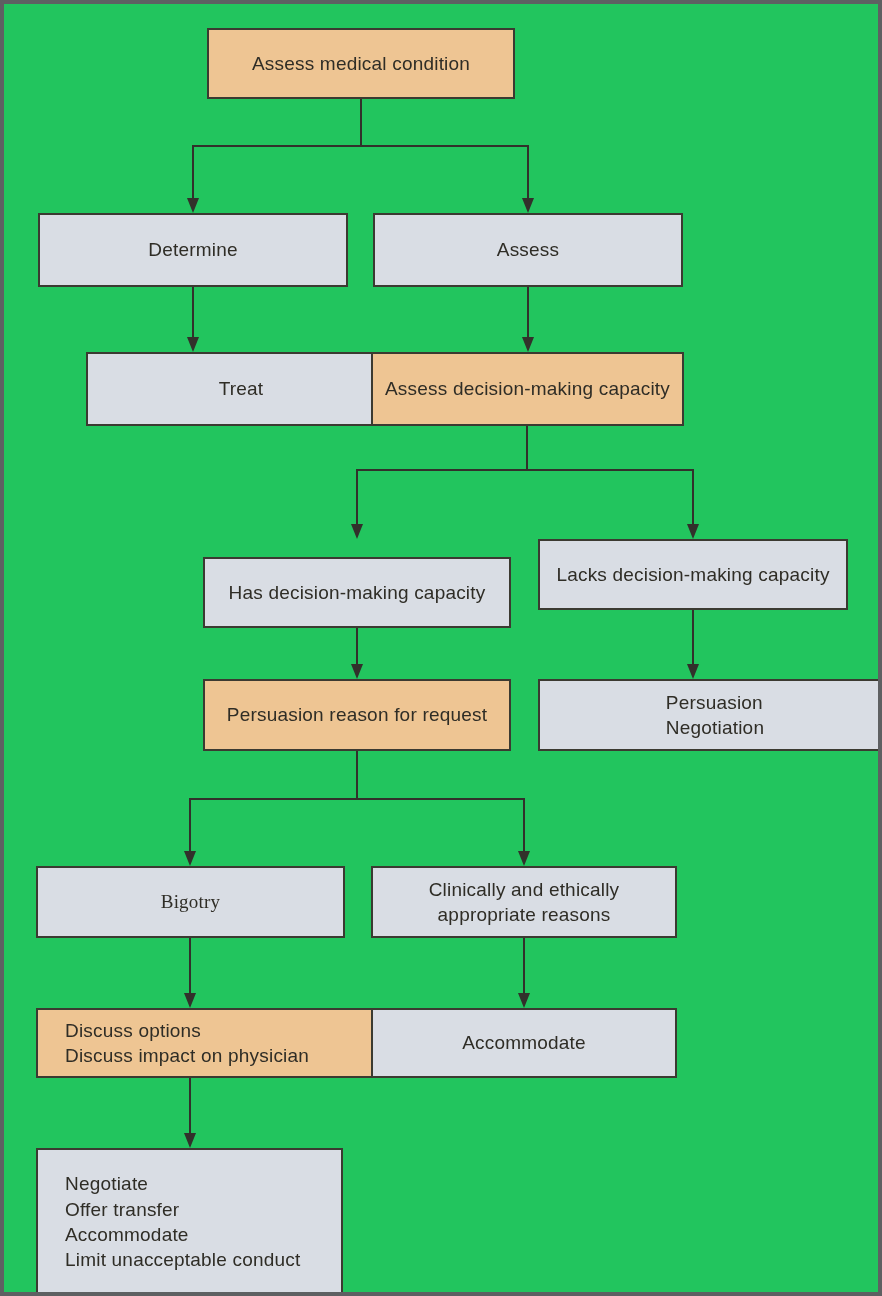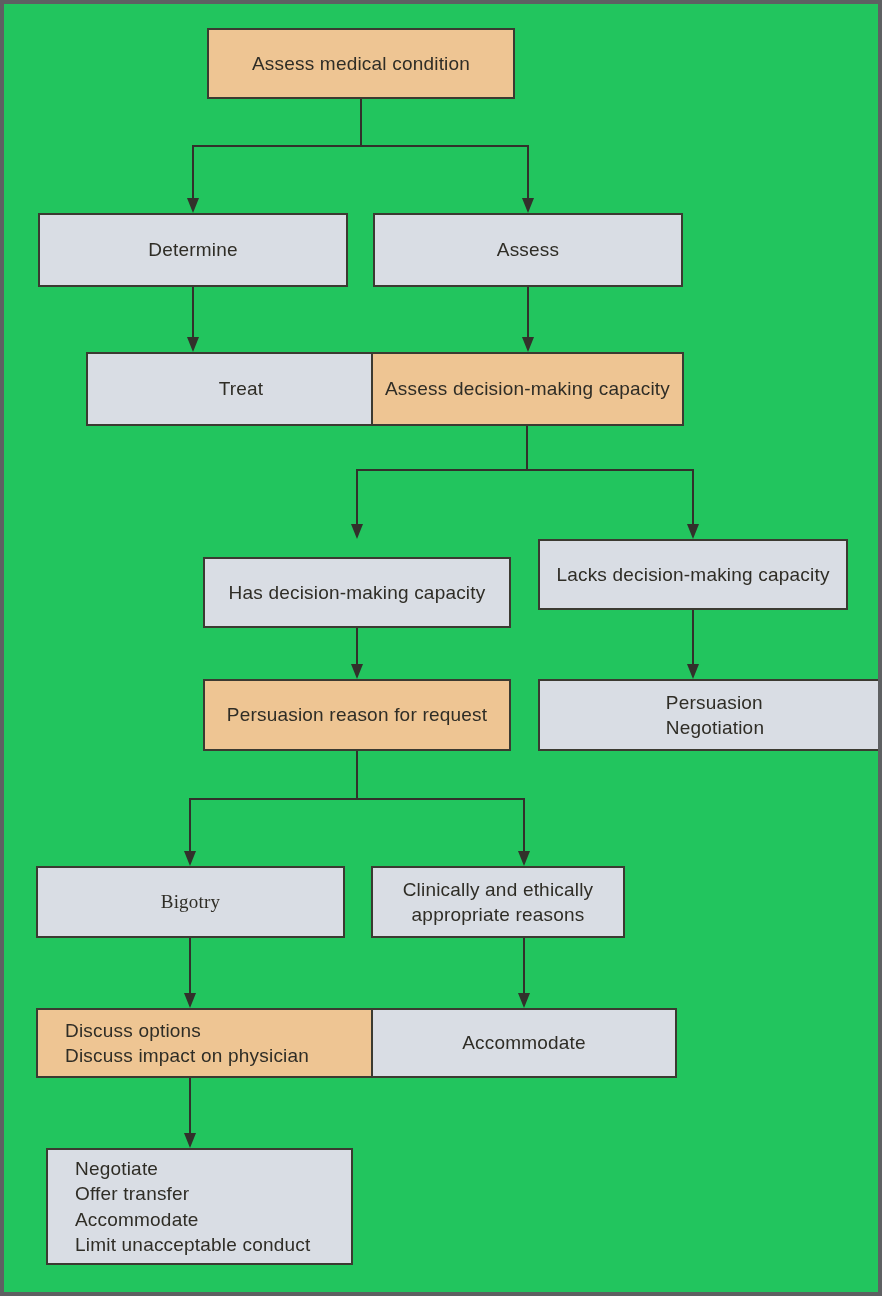--- a/index.html
+++ b/index.html
@@ -54,24 +54,24 @@
   #n-assess-medical   { left:207px; top:28px;   width:308px; height:71px; }
   #n-unstable         { left:38px;  top:213px;  width:310px; height:74px; }
   #n-stable           { left:373px; top:213px;  width:310px; height:74px; }
   #n-treat            { left:38px;  top:352px;  width:310px; height:74px;margin-left:48px; }
   #n-assess-capacity  { left:371px; top:352px;  width:313px; height:74px;text-align:right; }
   #n-has-capacity     { left:203px; top:539px;  width:308px; height:71px;margin-top:18px; }
   #n-lacks-capacity   { left:538px; top:539px;  width:310px; height:71px; }
   #n-determine-reason { left:203px; top:679px;  width:308px; height:72px; }
   #n-persuasion       { left:538px; top:679px;  width:354px; height:72px; }
   #n-bigotry          { left:36px;  top:866px;  width:309px; height:72px;font-family:Liberation Serif, serif; }
-  #n-appropriate      { left:371px; top:866px;  width:254px; height:72px; }
+  #n-appropriate      { left:371px; top:866px;  width:306px; height:72px; }
   #n-discuss          { left:36px;  top:1008px; width:371px; height:70px; }
   #n-accommodate      { left:371px; top:1008px; width:306px; height:70px; }
-  #n-final-options    { left:36px;  top:1148px; width:307px; height:117px;margin-left:10px; }
+  #n-final-options    { left:36px;  top:1148px; width:307px; height:148px; }
 </style>
 </head>
 <body>
 
 <div class="canvas">
 
   <div class="outer-frame"></div>
 
   <svg class="connectors" width="882" height="1296" viewBox="0 0 882 1296" aria-hidden="true">
     <g stroke="#32312B" stroke-width="2" fill="none">

